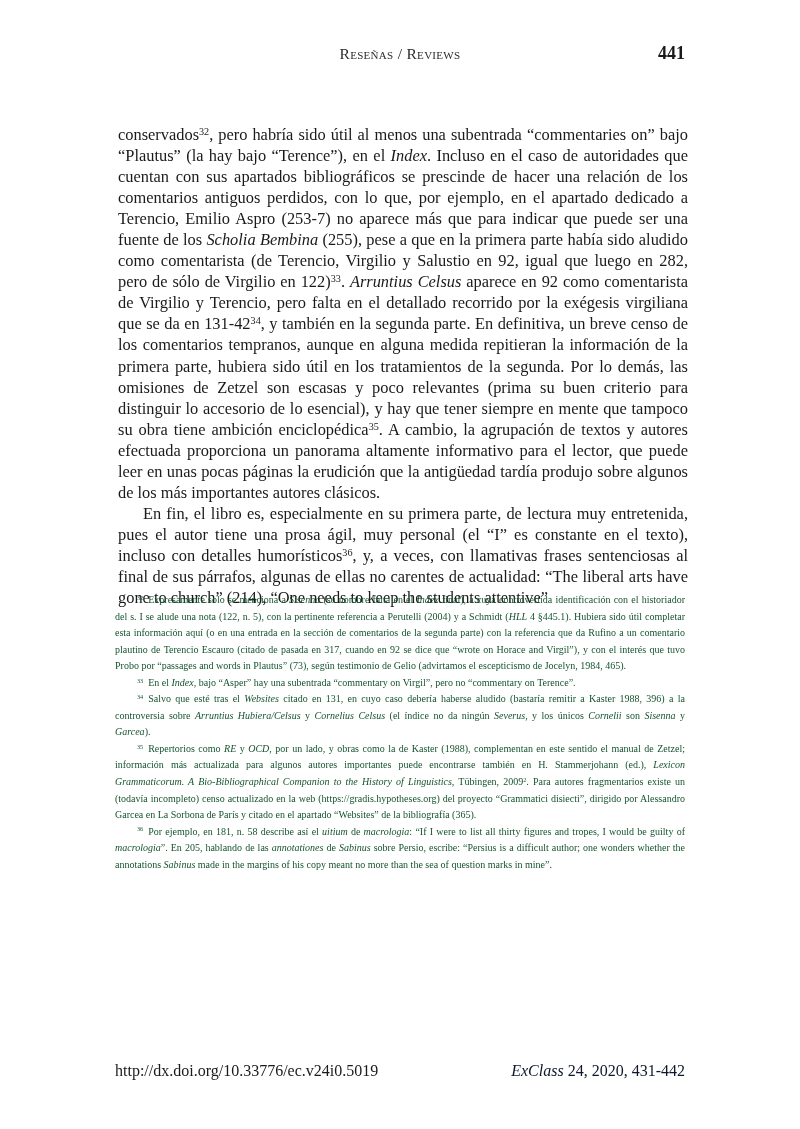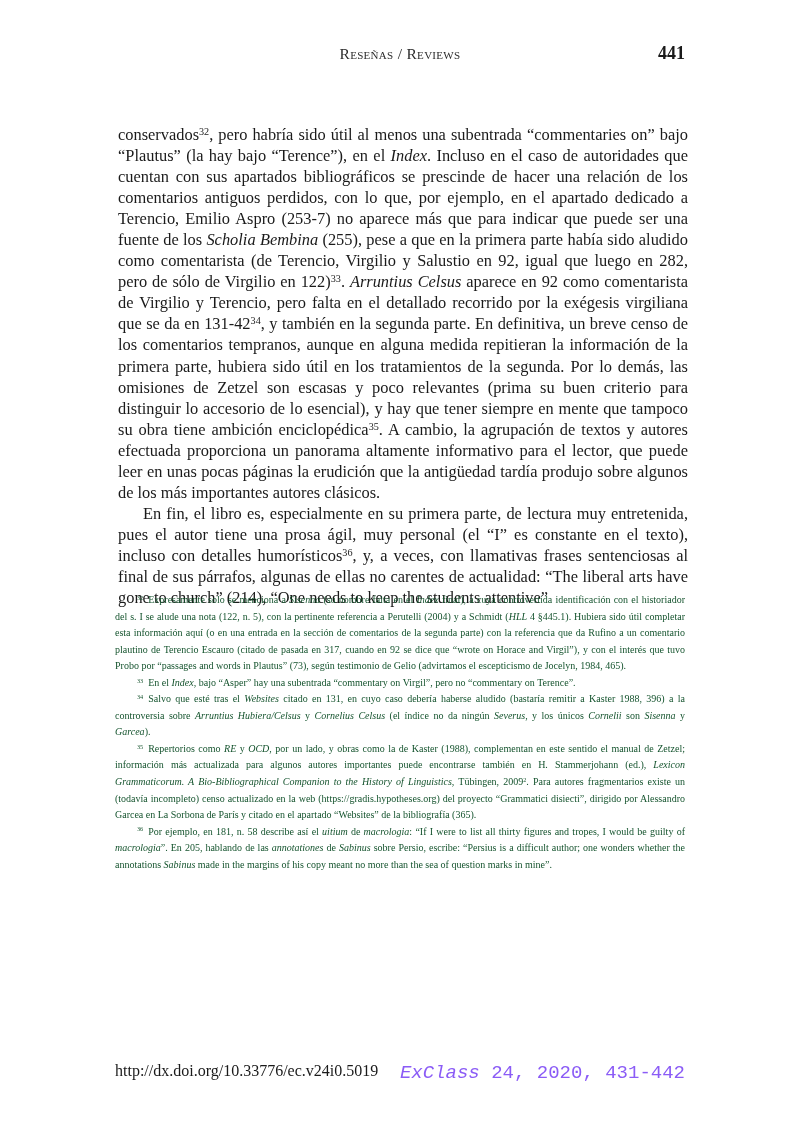--- a/index.html
+++ b/index.html
@@ -108,24 +108,23 @@
     left: 0;
     top: 0;
     font-size: 16px;
     color: #1a1a1a;
     text-decoration: none;
   }
   .footer-cite {
     position: absolute;
     right: 0;
     top: 0;
-    font-size: 19px;
-    color: #8b5cf6;
+    font-size: 16px;
+    color: #0f172a;
     white-space: nowrap;
-    font-family: Liberation Mono, monospace;
   }
   .footer-cite .jrnl { font-style: italic; }
 </style>
 </head>
 <body>
 
 <div class="page">
 
   <div class="running-head">
     <div class="running-head-title">Reseñas / Reviews</div>

